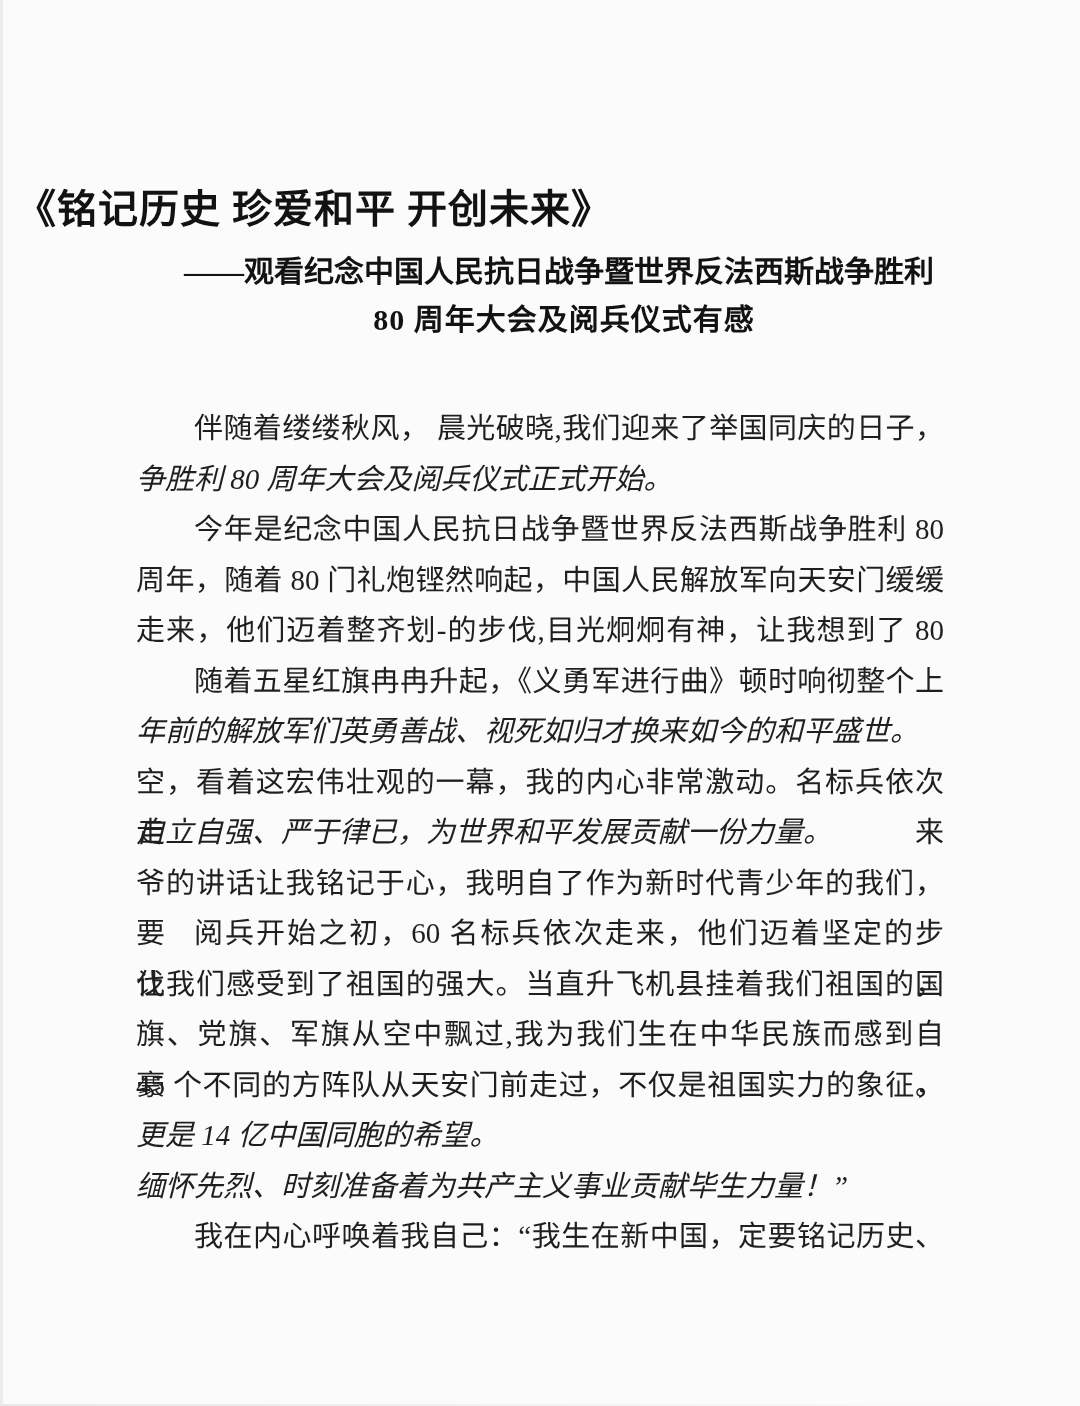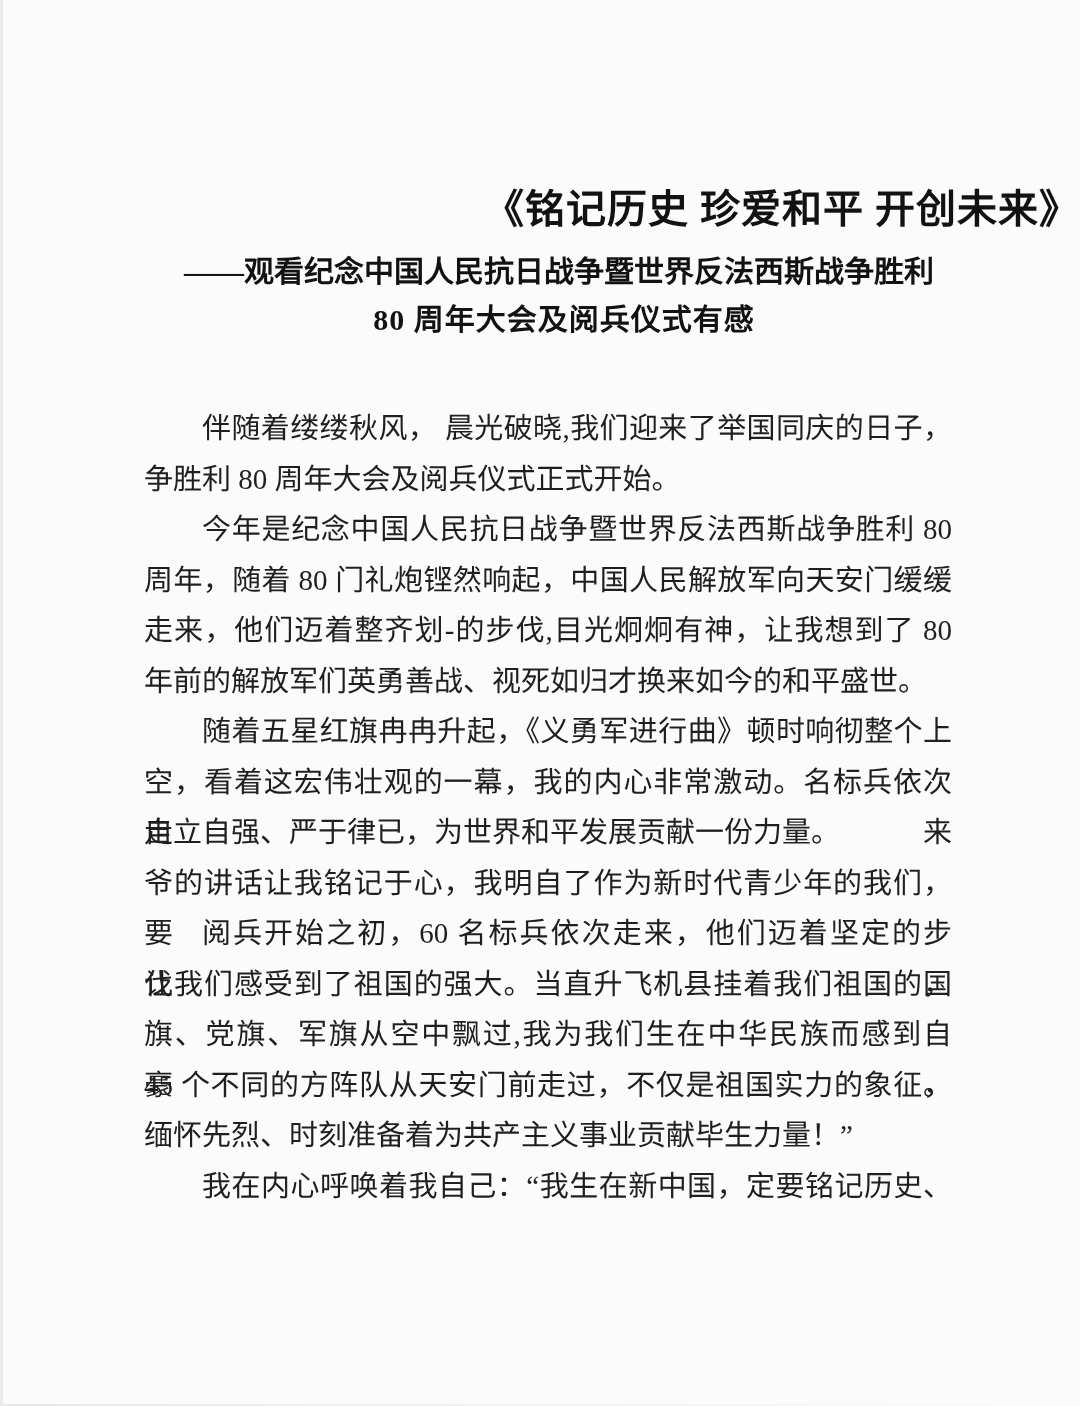--- a/index.html
+++ b/index.html
@@ -26,22 +26,22 @@
     width:3px;height:100%;
     background:var(--edge);
   }
   .bottom-edge{
     position:absolute;left:0;bottom:0;
     width:100%;height:2px;
     background:linear-gradient(to right,#e9e9e9,rgba(251,251,251,0));
   }
   .title{
     position:absolute;top:186px;left:0;right:0;
-    padding-left:28px;
-    text-align:right;
+    padding-left:16px;
+    text-align:left;
     font-size:40px;line-height:48px;
     font-weight:bold;
     letter-spacing:1px;
     color:var(--ink-strong);
   }
   .sub{
     position:absolute;left:0;right:0;
     text-align:center;
     font-weight:bold;
     color:var(--ink-strong);
@@ -52,37 +52,38 @@
     font-size:30px;line-height:44px;
   }
   .sub2{
     top:298px;
     padding-left:48px;
     font-size:30px;line-height:44px;
     letter-spacing:1px;
   }
   .body{
     position:absolute;
-    top:403px;left:144px;
+    top:403px;left:136px;
     width:808px;
     font-size:29px;
     color:var(--ink);
   }
   .line{
     height:50.5px;
     line-height:50.5px;
     text-align:justify;
     text-align-last:justify;
     text-justify:inter-character;
   }
   .line.first{
     text-indent:58px;
   }
   .line.last{
     text-align-last:left;
+    font-style:italic;
   }
 </style>
 </head>
 <body>
 
 <div class="page">
   <div class="left-edge"></div>
   <div class="bottom-edge"></div>
 
   <header>
@@ -90,25 +91,26 @@
     <div class="sub sub1">——观看纪念中国人民抗日战争暨世界反法西斯战争胜利</div>
     <div class="sub sub2">80 周年大会及阅兵仪式有感</div>
   </header>
 
   <main class="body">
       <div class="line first">伴随着缕缕秋风， 晨光破晓,我们迎来了举国同庆的日子，</div>
       <div class="line last">争胜利 80 周年大会及阅兵仪式正式开始。</div>
       <div class="line first">今年是纪念中国人民抗日战争暨世界反法西斯战争胜利 80</div>
       <div class="line">周年，随着 80 门礼炮铿然响起，中国人民解放军向天安门缓缓</div>
       <div class="line">走来，他们迈着整齐划-的步伐,目光炯炯有神，让我想到了 80</div>
+      <div class="line first">随着五星红旗冉冉升起，《义勇军进行曲》顿时响彻整个上</div>
       <div class="line last">年前的解放军们英勇善战、视死如归才换来如今的和平盛世。</div>
-      <div class="line first">随着五星红旗冉冉升起，《义勇军进行曲》顿时响彻整个上</div>
       <div class="line">空，看着这宏伟壮观的一幕，我的内心非常激动。名标兵依次走来</div>
       <div class="line last">自立自强、严于律已，为世界和平发展贡献一份力量。</div>
       <div class="line">爷的讲话让我铭记于心，我明自了作为新时代青少年的我们，要</div>
       <div class="line first">阅兵开始之初，60 名标兵依次走来，他们迈着坚定的步伐，</div>
       <div class="line">让我们感受到了祖国的强大。当直升飞机县挂着我们祖国的国</div>
       <div class="line">旗、党旗、军旗从空中飘过,我为我们生在中华民族而感到自豪。</div>
       <div class="line">45 个不同的方阵队从天安门前走过，不仅是祖国实力的象征，</div>
+      <div class="line last">更是 14 亿中国同胞的希望。</div>
       <div class="line last">缅怀先烈、时刻准备着为共产主义事业贡献毕生力量！”</div>
       <div class="line first">我在内心呼唤着我自己：“我生在新中国，定要铭记历史、</div>
     </main>
 </div>
 
 </body></html>

